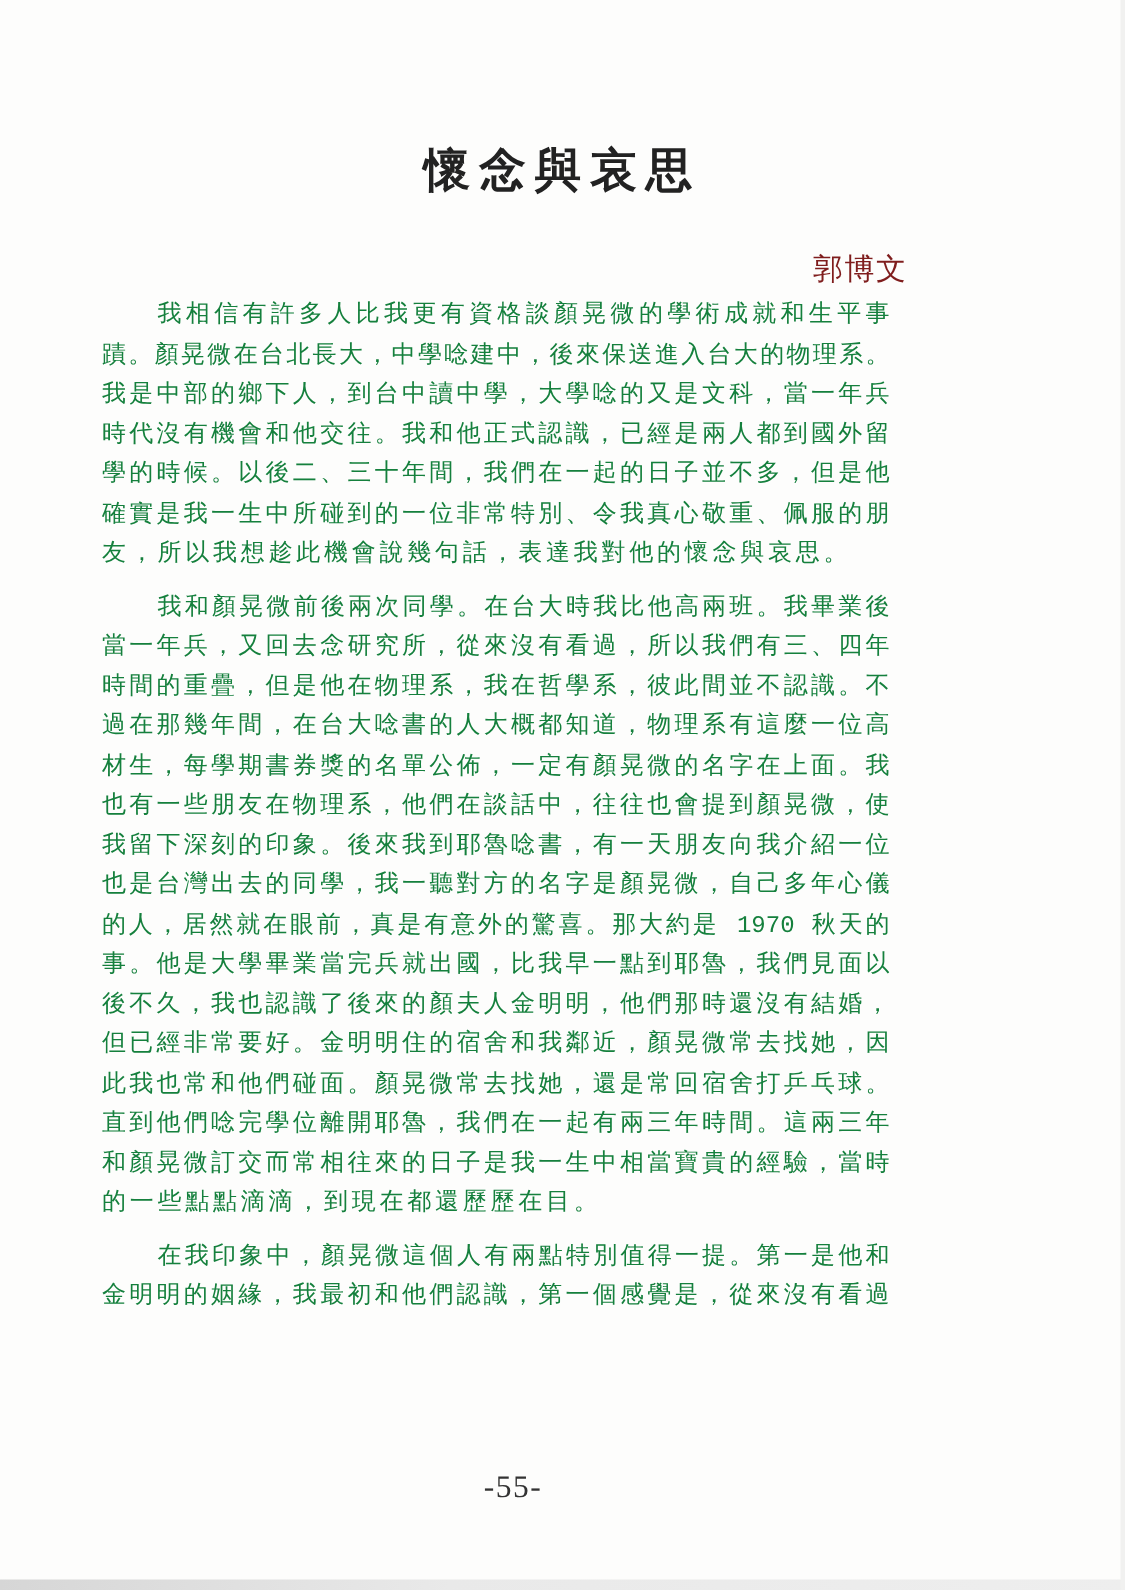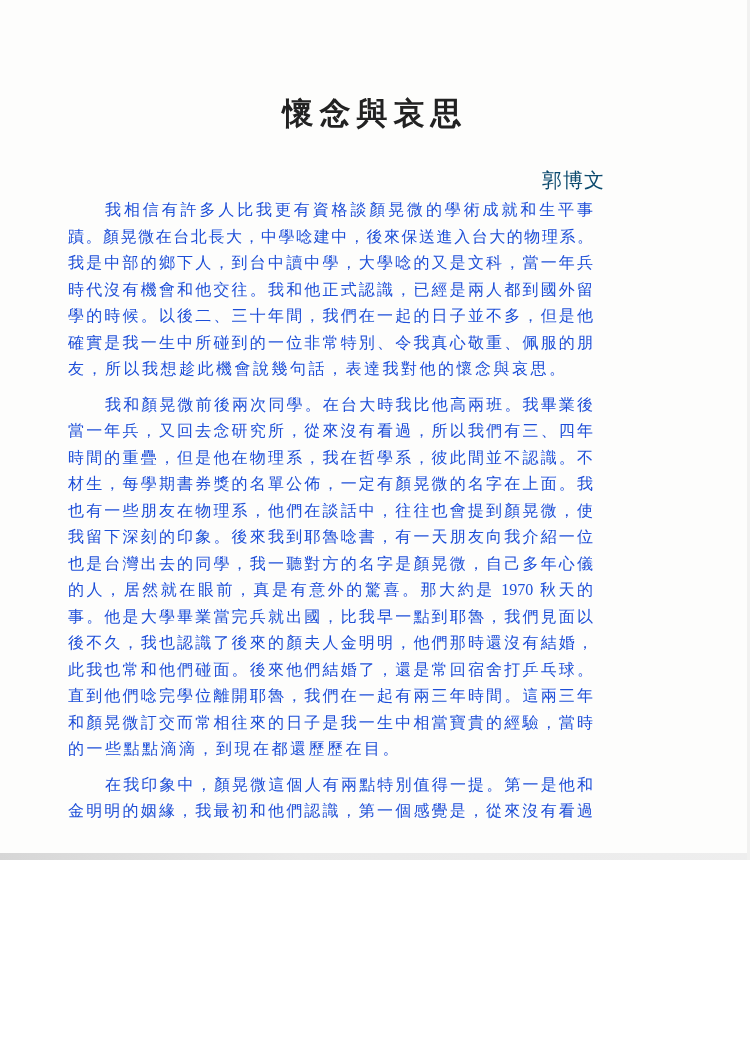--- a/index.html
+++ b/index.html
@@ -3,21 +3,21 @@
 <meta charset="utf-8">
 <style>
   html, body {
     margin: 0;
     padding: 0;
     background: #ffffff;
   }
   .page {
     position: relative;
     width: 750px;
-    height: 860px;
+    height: 1060px;
     background: #fdfdfc;
     overflow: hidden;
     font-family: "Liberation Serif", "DejaVu Serif", serif;
     color: #262626;
   }
   .doc-title {
     position: absolute;
     top: 96px;
     left: 0;
     width: 750px;
@@ -27,39 +27,40 @@
     font-weight: 600;
     color: #222222;
     line-height: 36px;
   }
   .author {
     position: absolute;
     top: 167px;
     right: 145px;
     font-size: 20px;
     letter-spacing: 1px;
-    color: #0c4a6e;
+    color: #7f1d1d;
     line-height: 26px;
   }
   .body-text {
     position: absolute;
     top: 197px;
     left: 68px;
     width: 525px;
   }
   .paragraph { margin: 0; }
   .paragraph + .paragraph { margin-top: 9px; }
   .line {
     height: 26.5px;
     line-height: 26.5px;
     font-size: 16px;
-    color: #1d4ed8;
+    color: #15803d;
     text-align: justify;
     text-align-last: justify;
     overflow: hidden;
+    font-family: Liberation Mono, monospace;
   }
   .line.nofill {
     text-align: right;
     text-align-last: left;
     letter-spacing: 2.5px;
   }
   .line.indent { padding-left: 37px; }
   .page-number {
     position: absolute;
     top: 979px;
@@ -101,28 +102,30 @@
         <div class="line">我是中部的鄉下人，到台中讀中學，大學唸的又是文科，當一年兵</div>
         <div class="line">時代沒有機會和他交往。我和他正式認識，已經是兩人都到國外留</div>
         <div class="line">學的時候。以後二、三十年間，我們在一起的日子並不多，但是他</div>
         <div class="line">確實是我一生中所碰到的一位非常特別、令我真心敬重、佩服的朋</div>
         <div class="line nofill">友，所以我想趁此機會說幾句話，表達我對他的懷念與哀思。</div>
       </div>
       <div class="paragraph">
         <div class="line indent">我和顏晃微前後兩次同學。在台大時我比他高兩班。我畢業後</div>
         <div class="line">當一年兵，又回去念研究所，從來沒有看過，所以我們有三、四年</div>
         <div class="line">時間的重疊，但是他在物理系，我在哲學系，彼此間並不認識。不</div>
+        <div class="line">過在那幾年間，在台大唸書的人大概都知道，物理系有這麼一位高</div>
         <div class="line">材生，每學期書券獎的名單公佈，一定有顏晃微的名字在上面。我</div>
         <div class="line">也有一些朋友在物理系，他們在談話中，往往也會提到顏晃微，使</div>
         <div class="line">我留下深刻的印象。後來我到耶魯唸書，有一天朋友向我介紹一位</div>
         <div class="line">也是台灣出去的同學，我一聽對方的名字是顏晃微，自己多年心儀</div>
         <div class="line">的人，居然就在眼前，真是有意外的驚喜。那大約是 1970 秋天的</div>
         <div class="line">事。他是大學畢業當完兵就出國，比我早一點到耶魯，我們見面以</div>
         <div class="line">後不久，我也認識了後來的顏夫人金明明，他們那時還沒有結婚，</div>
-        <div class="line">此我也常和他們碰面。後來他們結婚了，還是常回宿舍打乒乓球。</div>
+        <div class="line">但已經非常要好。金明明住的宿舍和我鄰近，顏晃微常去找她，因</div>
+        <div class="line">此我也常和他們碰面。顏晃微常去找她，還是常回宿舍打乒乓球。</div>
         <div class="line">直到他們唸完學位離開耶魯，我們在一起有兩三年時間。這兩三年</div>
         <div class="line">和顏晃微訂交而常相往來的日子是我一生中相當寶貴的經驗，當時</div>
         <div class="line nofill">的一些點點滴滴，到現在都還歷歷在目。</div>
       </div>
       <div class="paragraph">
         <div class="line indent">在我印象中，顏晃微這個人有兩點特別值得一提。第一是他和</div>
         <div class="line">金明明的姻緣，我最初和他們認識，第一個感覺是，從來沒有看過</div>
       </div>
     </div>
 

